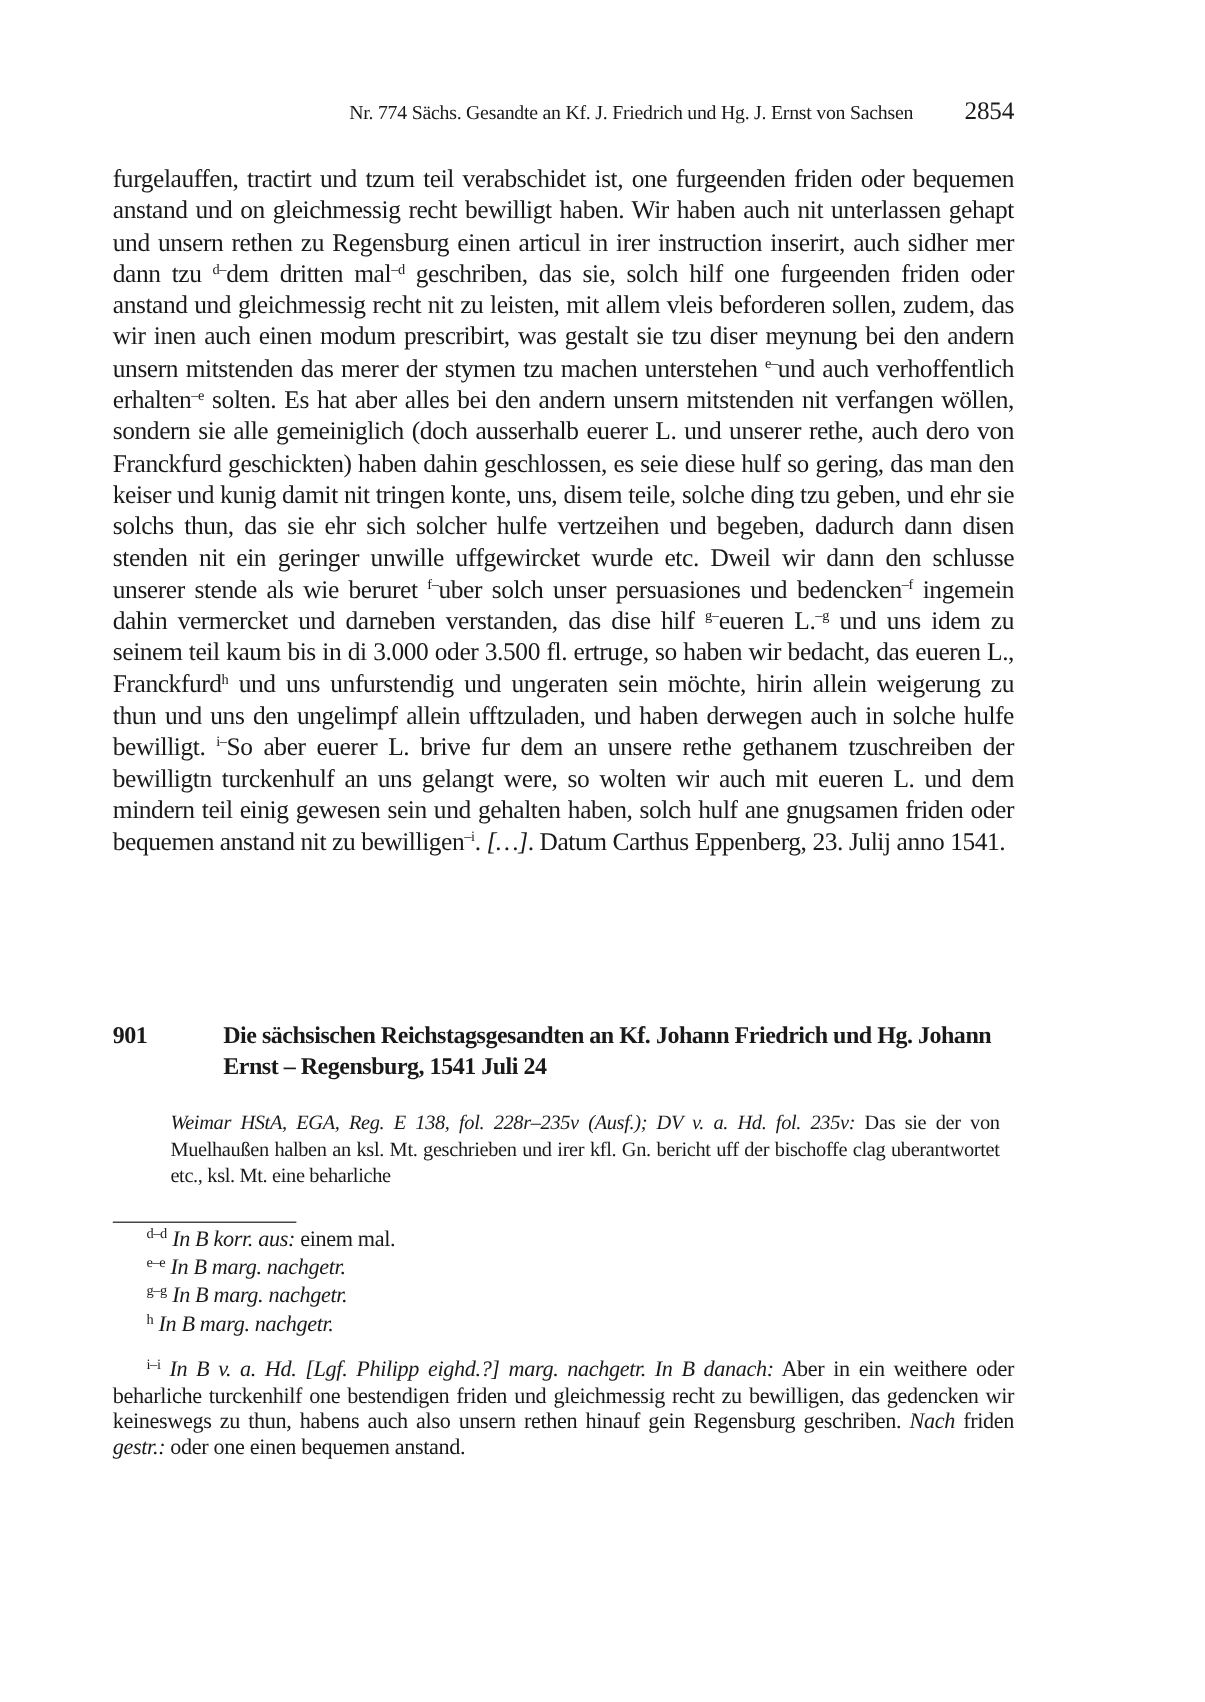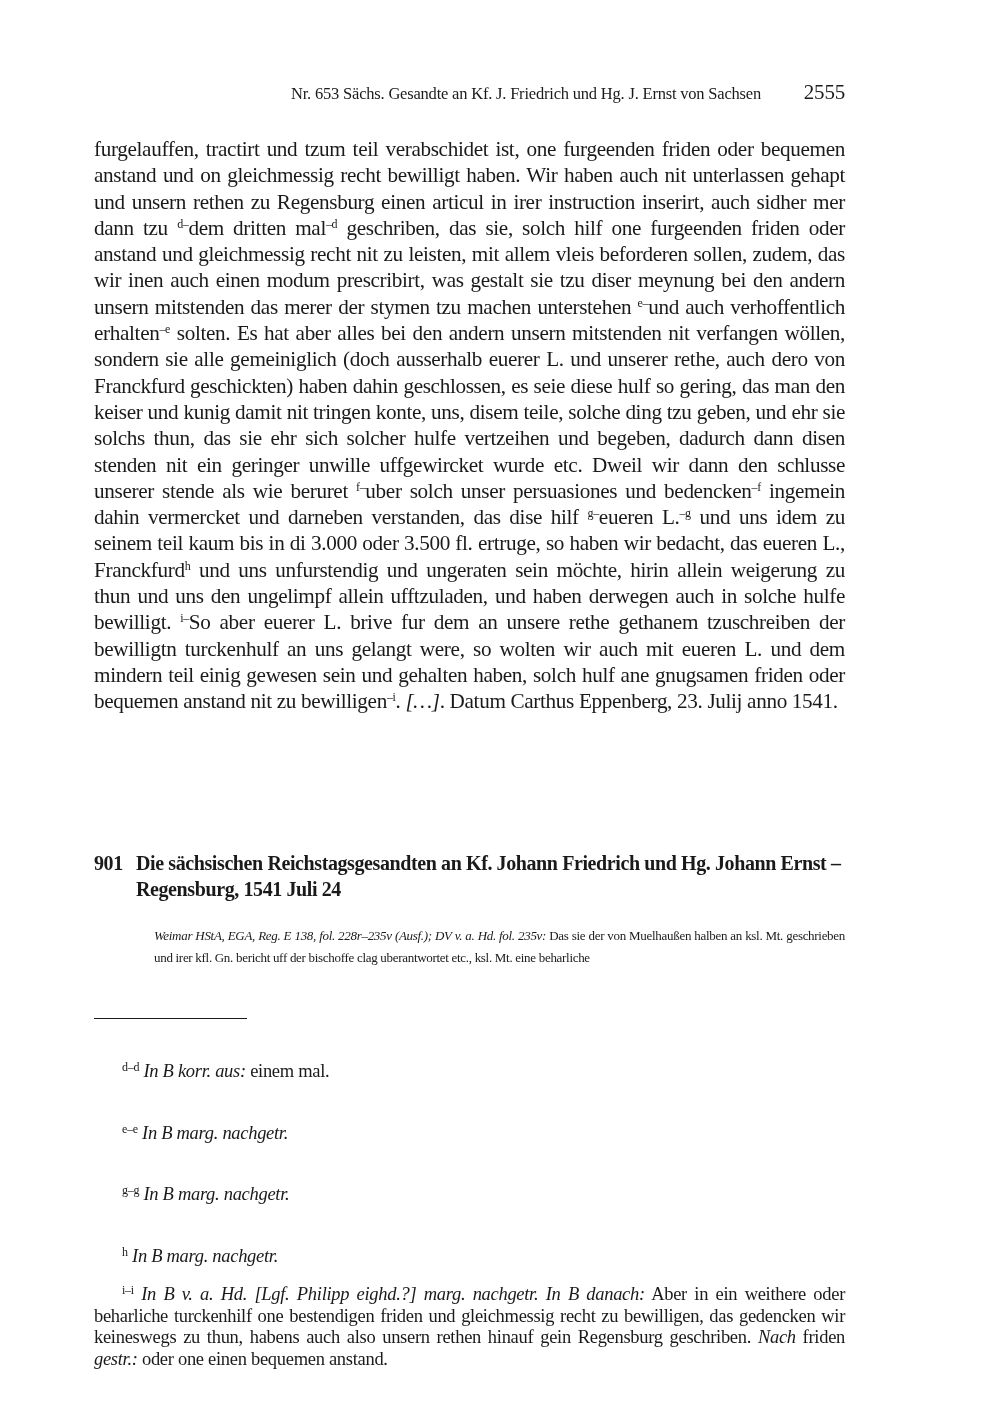--- a/index.html
+++ b/index.html
@@ -11,38 +11,38 @@
   .running-head .rh-title { position: absolute; right: 84px; top: 4px; }
   .running-head .rh-page { position: absolute; right: 0; top: 0; font-size: 21px; }
   .body-text { position: absolute; top: 120px; left: 0; width: 751px;
                font-size: 21.2px; line-height: 26.3px; text-align: justify; letter-spacing: -0.35px; margin-top: 16px; }
   .body-text p { margin: 0; }
   sup { font-size: 12px; line-height: 0; vertical-align: 7px; }
   .it { font-style: italic; }
   .doc-head { position: absolute; top: 850px; left: 0; width: 751px; font-weight: bold;
               font-size: 20px; line-height: 26px; letter-spacing: -0.4px; }
   .doc-head .doc-num { position: absolute; left: 0; top: 0; }
-  .doc-head .doc-title { margin-left: 42px; }
-  .source { position: absolute; top: 925px; left: 60px; width: 691px; font-size: 13px;
+  .doc-head .doc-title { margin-left: 92px; }
+  .source { position: absolute; top: 925px; left: 48px; width: 691px; font-size: 17px;
             line-height: 22px; text-align: justify; letter-spacing: -0.3px; }
   .rule { position: absolute; top: 1018px; left: 0; width: 153px; height: 1px; background: #1a1a1a; }
   .footnotes { position: absolute; top: 1022px; left: 0; width: 751px; font-size: 18.5px;
                line-height: 23.6px; letter-spacing: -0.3px; }
-  .fn { padding-left: 28px; margin-top: 38px; }
+  .fn { padding-left: 28px; }
   .fn-long { text-indent: 28px; text-align: justify; line-height: 21.5px; margin-top: 16px; }
   .fn sup, .fn-long sup { font-size: 12px; vertical-align: 6px; }
 </style>
 </head>
 <body>
 
 <div class="page">
 
   <div class="running-head">
-    <span class="rh-title">Nr. 653 Sächs. Gesandte an Kf. J. Friedrich und Hg. J. Ernst von Sachsen</span>
-    <span class="rh-page">2555</span>
+    <span class="rh-title">Nr. 774 Sächs. Gesandte an Kf. J. Friedrich und Hg. J. Ernst von Sachsen</span>
+    <span class="rh-page">2854</span>
   </div>
 
   <div class="body-text">
     <p><span>furgelauffen, tractirt und tzum teil verabschidet ist, one furgeenden friden oder bequemen anstand und on gleichmessig recht bewilligt haben. Wir haben auch nit unterlassen gehapt und unsern rethen zu Regensburg einen articul in irer instruction inserirt, auch sidher mer dann tzu </span><sup>d–</sup><span>dem dritten mal</span><sup>–d</sup><span> geschriben, das sie, solch hilf one furgeenden friden oder anstand und gleichmessig recht nit zu leisten, mit allem vleis beforderen sollen, zudem, das wir inen auch einen modum prescribirt, was gestalt sie tzu diser meynung bei den andern unsern mitstenden das merer der stymen tzu machen unterstehen </span><sup>e–</sup><span>und auch verhoffentlich erhalten</span><sup>–e</sup><span> solten. Es hat aber alles bei den andern unsern mitstenden nit verfangen wöllen, sondern sie alle gemeiniglich (doch ausserhalb euerer L. und unserer rethe, auch dero von Franckfurd geschickten) haben dahin geschlossen, es seie diese hulf so gering, das man den keiser und kunig damit nit tringen konte, uns, disem teile, solche ding tzu geben, und ehr sie solchs thun, das sie ehr sich solcher hulfe vertzeihen und begeben, dadurch dann disen stenden nit ein geringer unwille uffgewircket wurde etc. Dweil wir dann den schlusse unserer stende als wie beruret </span><sup>f–</sup><span>uber solch unser persuasiones und bedencken</span><sup>–f</sup><span> ingemein dahin vermercket und darneben verstanden, das dise hilf </span><sup>g–</sup><span>eueren L.</span><sup>–g</sup><span> und uns idem zu seinem teil kaum bis in di 3.000 oder 3.500 fl. ertruge, so haben wir bedacht, das eueren L., Franckfurd</span><sup>h</sup><span> und uns unfurstendig und ungeraten sein möchte, hirin allein weigerung zu thun und uns den ungelimpf allein ufftzuladen, und haben derwegen auch in solche hulfe bewilligt. </span><sup>i–</sup><span>So aber euerer L. brive fur dem an unsere rethe gethanem tzuschreiben der bewilligtn turckenhulf an uns gelangt were, so wolten wir auch mit eueren L. und dem mindern teil einig gewesen sein und gehalten haben, solch hulf ane gnugsamen friden oder bequemen anstand nit zu bewilligen</span><sup>–i</sup><span>. </span><span class="it">[…]</span><span>. Datum Carthus Eppenberg, 23. Julij anno 1541.</span></p>
   </div>
 
   <div class="doc-head">
     <span class="doc-num">901</span>
     <div class="doc-title">Die sächsischen Reichstagsgesandten an Kf. Johann Friedrich und Hg. Johann Ernst – Regensburg, 1541 Juli 24</div>
   </div>

